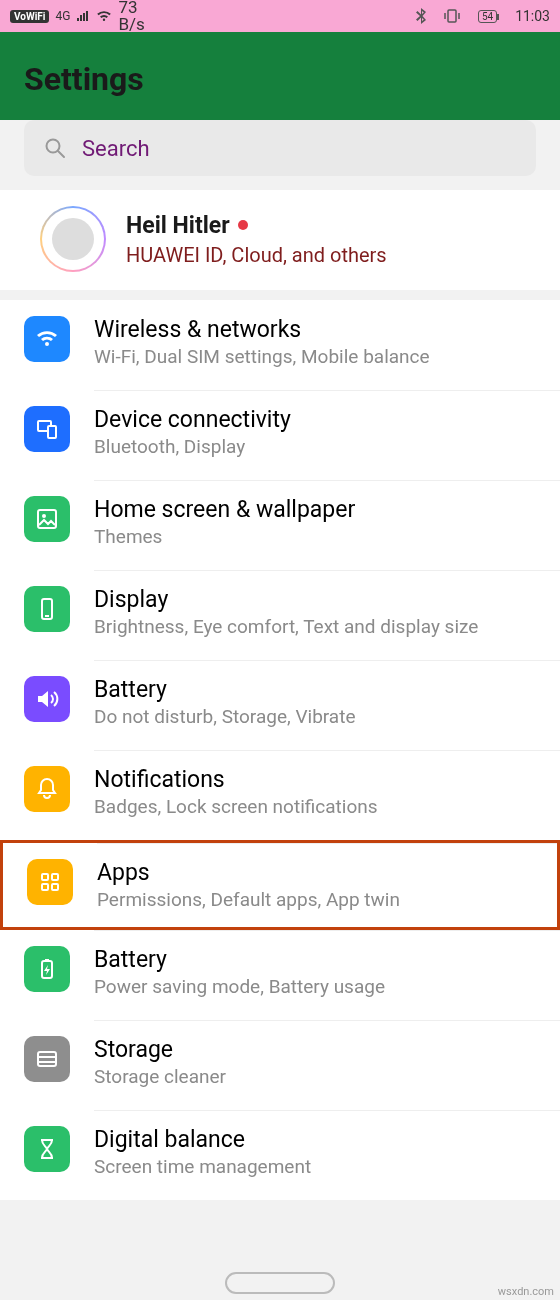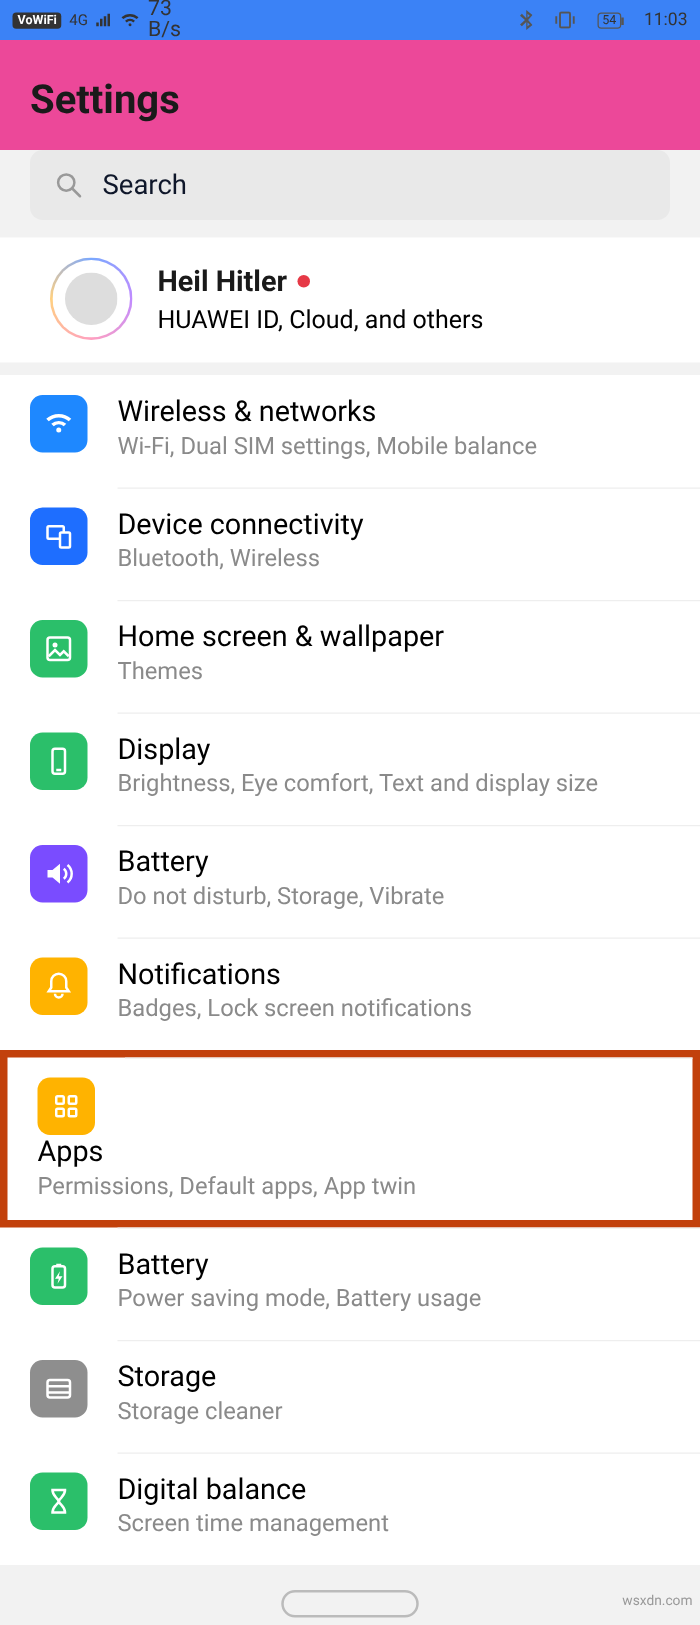--- a/index.html
+++ b/index.html
@@ -10,42 +10,42 @@
     background: #f2f2f2;
     color: #1a1a1a;
     overflow: hidden;
   }
   .status-bar {
     height: 32px;
     display: flex;
     align-items: center;
     justify-content: space-between;
     padding: 0 10px;
-    background: #3b82f6;
+    background: #f9a8d4;
     font-size: 14px;
     color: #333;
   }
   .status-left { display:flex; align-items:center; gap:6px; font-size:12px;}
   .status-right { display:flex; align-items:center; gap:18px; font-size:14px;}
   .vowifi-badge { background:#333; color:#fff; border-radius:3px; padding:1px 4px; font-size:10px; font-weight:bold; }
   .netspeed { font-size:17px; line-height:1; }
   .title-area {
     padding: 28px 24px 22px 24px;
-    background: #ec4899;
+    background: #15803d;
   }
   .title-area h1 { font-size: 32px; font-weight:700; }
   .search-box {
     margin: 0 24px 14px 24px;
     background: #e9e9e9;
     border-radius: 10px;
     height: 56px;
     display: flex;
     align-items: center;
     padding: 0 20px;
-    color: #0f172a;
+    color: #701a75;
     font-size: 22px;
   }
   .search-box .mag { margin-right: 16px; color:#888; }
   .account-row {
     background:#fff;
     margin-top:4px;
     padding: 16px 24px 18px 40px;
     display:flex;
     align-items:center;
     gap:20px;
@@ -58,46 +58,46 @@
     border: 2px solid transparent;
     position:relative;
   }
   .avatar::after{
     content:""; position:absolute; inset:10px; border-radius:50%;
     background: radial-gradient(circle at 50% 38%, #ddd 10px, transparent 11px),
                 radial-gradient(ellipse at 50% 95%, #ddd 24px, transparent 25px);
   }
   .account-text .name { font-size:23px; font-weight:700; display:flex; align-items:center; gap:8px;}
   .red-dot { width:10px; height:10px; background:#e63946; border-radius:50%; display:inline-block;}
-  .account-text .sub { font-size:20px; color:#000000; margin-top:4px;}
+  .account-text .sub { font-size:20px; color:#7f1d1d; margin-top:4px;}
   .list { background:#fff; }
   .item {
     display:flex; 
     padding: 16px 10px 16px 24px;
     min-height: 90px;
     position:relative;
   }
   .item + .item::before {
     content:""; position:absolute; top:0; left:94px; right:0; height:1px; background:#eee;
   }
   .item-icon {
     width:46px; height:46px; border-radius:10px;
     display:flex; align-items:center; justify-content:center;
     flex-shrink:0; margin-right:24px; color:#fff;
   }
   .item-body { flex:1; min-width:0; }
   .item-title { font-size:23px; font-weight:400; color:#000;}
   .item-sub { font-size:19px; color:#8a8a8a; margin-top:2px;}
-  .highlight-box { border:6px solid #c2410c;flex-direction:column; }
+  .highlight-box { border:3px solid #c2410c; }
   .nav-pill {
     position:absolute; bottom:6px; left:50%; transform:translateX(-50%);
     width:110px; height:22px; border:2px solid #bbb; border-radius:14px;
   }
   .watermark {
-    position:absolute; bottom:13px; right:6px; font-size:11px; color:#999;
+    position:absolute; bottom:2px; right:6px; font-size:11px; color:#999;
   }
   
   .bg-blue1 { background:#1e88ff; }
   .bg-blue2 { background:#1e6eff; }
   .bg-green { background:#2bbf6a; }
   .bg-purple { background:#7a4cff; }
   .bg-yellow { background:#ffb300; }
   .bg-gray { background:#8e8e8e; }
   svg { display:block; }
 </style>
@@ -183,21 +183,21 @@
 
   <div class="item">
     <div class="item-icon bg-blue2">
       <svg width="26" height="26" viewBox="0 0 26 26">
           <rect x="4" y="5" width="13" height="10" rx="1" fill="none" stroke="#fff" stroke-width="2"></rect>
           <rect x="14" y="10" width="8" height="12" rx="1" fill="#1e6eff" stroke="#fff" stroke-width="2"></rect>
         </svg>
     </div>
     <div class="item-body">
       <div class="item-title">Device connectivity</div>
-      <div class="item-sub">Bluetooth, Wireless</div>
+      <div class="item-sub">Bluetooth, Display</div>
     </div>
   </div>
 
   <div class="item">
     <div class="item-icon bg-green">
       <svg width="26" height="26" viewBox="0 0 26 26">
           <rect x="4" y="4" width="18" height="18" rx="2" fill="none" stroke="#fff" stroke-width="2"></rect>
           <circle cx="10" cy="10" r="2" fill="#fff"></circle>
           <path d="M5 19l5-5 4 4 3-3 4 4" fill="none" stroke="#fff" stroke-width="2"></path>
         </svg>

